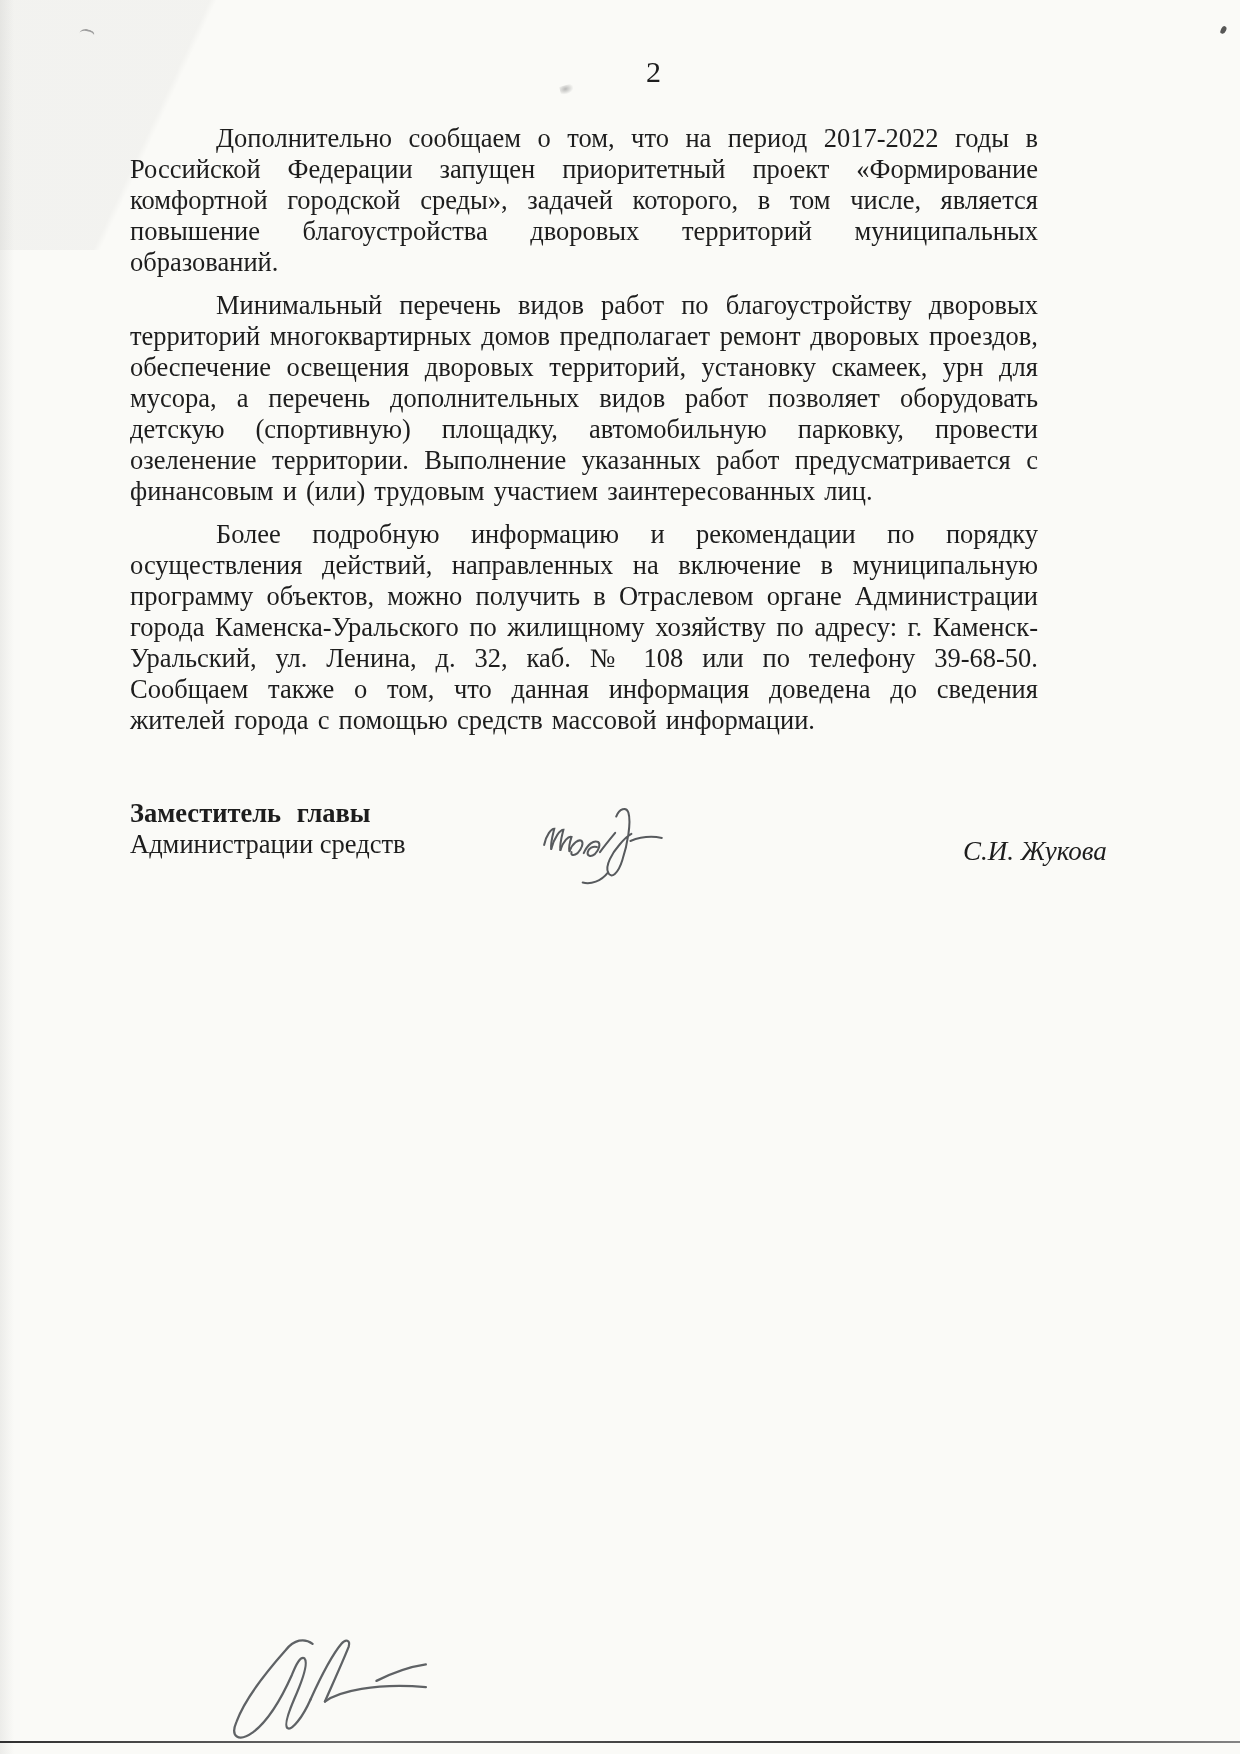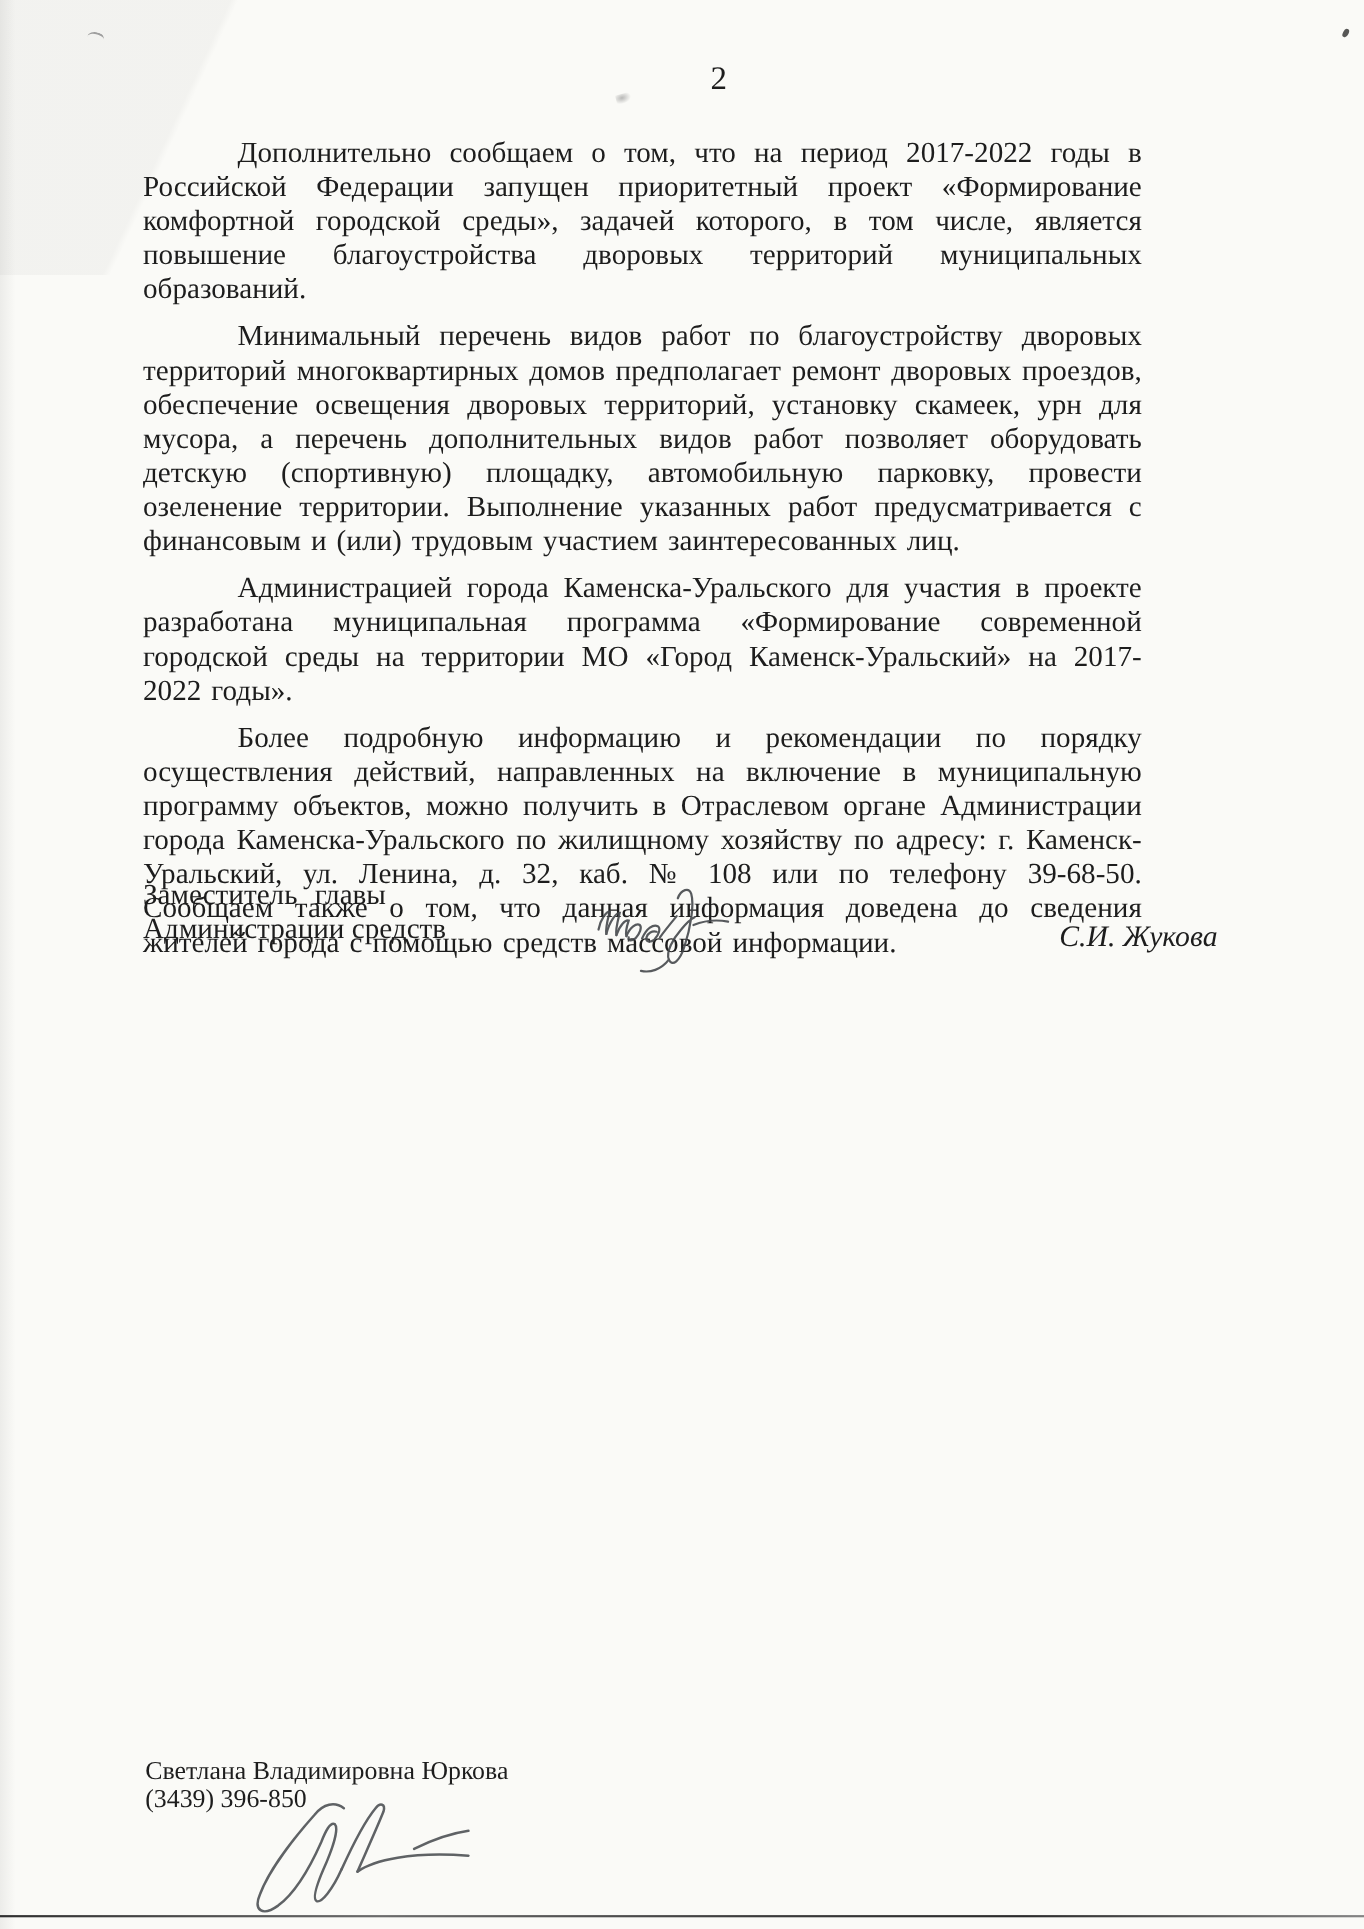--- a/index.html
+++ b/index.html
@@ -17,21 +17,21 @@
   .fold-shadow{position:absolute;left:0;top:0;width:360px;height:250px;
     background:linear-gradient(115deg,rgba(110,110,110,.055) 44%,rgba(110,110,110,0) 45.5%);}
   .page-number{position:absolute;left:646px;top:56px;font-size:30px;line-height:32px;}
   .body-text{
     position:absolute;left:118px;top:111px;width:932px;
     font-size:26.5px;line-height:31px;
     text-align:justify;word-spacing:2.5px;
   }
   .body-text p{margin:12px;text-indent:86px;}
   .sig-title{position:absolute;left:130px;top:798px;font-size:26.5px;line-height:30.5px;}
-  .sig-title .l1{word-spacing:9px;}
+  .sig-title .l1{word-spacing:9px;font-weight:bold;}
   .sig-name{position:absolute;left:963px;top:836px;font-size:27px;font-style:italic;}
   .footer{position:absolute;left:132px;top:1597px;font-size:23.5px;line-height:26px;}
   .sig-svg{position:absolute;}
   .sig1{left:536px;top:801px;width:134px;height:88px;}
   .sig2{left:224px;top:1626px;width:206px;height:118px;}
   .bottom-edge{position:absolute;left:0;top:1741px;width:1240px;height:2px;
     background:linear-gradient(to right,#2f2f2f,#6b6b6b 28%,#3c3c3c 55%,#2b2b2b 75%,#848484);}
   .speck-a{position:absolute;left:79px;top:29px;width:15px;height:10px;
     border-top:2.5px solid #8a8a8a;border-radius:60% 40% 50% 50%;
     transform:rotate(18deg);opacity:.8;}
@@ -52,21 +52,20 @@
 
   <div class="speck-a"></div>
   <div class="speck-b"></div>
   <div class="speck-c"></div>
 
   <div class="page-number">2</div>
 
   <div class="body-text">
     <p>Дополнительно сообщаем о том, что на период 2017-2022 годы в Российской Федерации запущен приоритетный проект «Формирование комфортной городской среды», задачей которого, в том числе, является повышение благоустройства дворовых территорий муниципальных образований.</p>
     <p>Минимальный перечень видов работ по благоустройству дворовых территорий многоквартирных домов предполагает ремонт дворовых проездов, обеспечение освещения дворовых территорий, установку скамеек, урн для мусора, а перечень дополнительных видов работ позволяет оборудовать детскую (спортивную) площадку, автомобильную парковку, провести озеленение территории. Выполнение указанных работ предусматривается с финансовым и (или) трудовым участием заинтересованных лиц.</p>
-    <p>Администрацией города Каменска-Уральского для участия в проекте разработана муниципальная программа «Формирование современной городской среды на территории МО «Город Каменск-Уральский» на 2017-2022 годы».</p>
     <p>Более подробную информацию и рекомендации по порядку осуществления действий, направленных на включение в муниципальную программу объектов, можно получить в Отраслевом органе Администрации города Каменска-Уральского по жилищному хозяйству по адресу: г. Каменск-Уральский, ул. Ленина, д. 32, каб. № 108 или по телефону 39-68-50. Сообщаем также о том, что данная информация доведена до сведения жителей города с помощью средств массовой информации.</p>
   </div>
 
   <div class="sig-title">
     <div class="l1">Заместитель главы</div>
     <div class="l2">Администрации средств</div>
   </div>
 
   <svg class="sig-svg sig1" viewBox="0 0 132 84" fill="none" stroke="#46494d" stroke-width="2" stroke-linecap="round" opacity="0.9">
     <path d="M8,42 C10,32 15,26 18,26 C16,34 14,41 15,46"></path>
@@ -75,24 +74,20 @@
     <path d="M33,48 C36,40 42,36 45,38 C47,40 45,46 41,50 C37,53 34,52 35,49"></path>
     <path d="M47,50 C51,41 57,37 61,39 C64,41 62,47 58,51 C54,54 50,53 51,49 C52,45 56,43 60,44"></path>
     <path d="M63,49 C68,42 73,36 78,30"></path>
     <path d="M79,14 C82,6 89,4 91,10 C94,20 90,42 85,57 C81,70 74,76 71,69 C68,62 75,50 82,42 C86,37 90,33 94,31"></path>
     <path d="M93,38 C103,34 114,33 124,35"></path>
     <path d="M71,69 C64,78 54,81 46,79"></path>
   </svg>
 
   <div class="sig-name">С.И. Жукова</div>
 
-  <div class="footer">
-    <div>Светлана Владимировна Юркова</div>
-    <div>(3439) 396-850</div>
-  </div>
 
   <svg class="sig-svg sig2" viewBox="0 0 200 112" fill="none" stroke="#4a4e52" stroke-width="2.2" stroke-linecap="round" opacity="0.88">
     <path d="M86,16 C78,10 68,12 60,22 C44,40 20,70 12,92 C6,106 14,112 28,102 C44,90 58,64 66,46 C70,36 74,28 78,30 C82,34 76,52 68,70 C62,84 58,96 62,98 C66,100 76,88 84,70"></path>
     <path d="M84,70 C94,48 104,28 114,16 C118,11 123,12 121,19 C115,34 105,56 98,72"></path>
     <path d="M98,72 C112,62 146,54 196,58"></path>
     <path d="M148,52 C164,44 182,38 196,36"></path>
   </svg>
 
   <div class="bottom-edge"></div>
 

